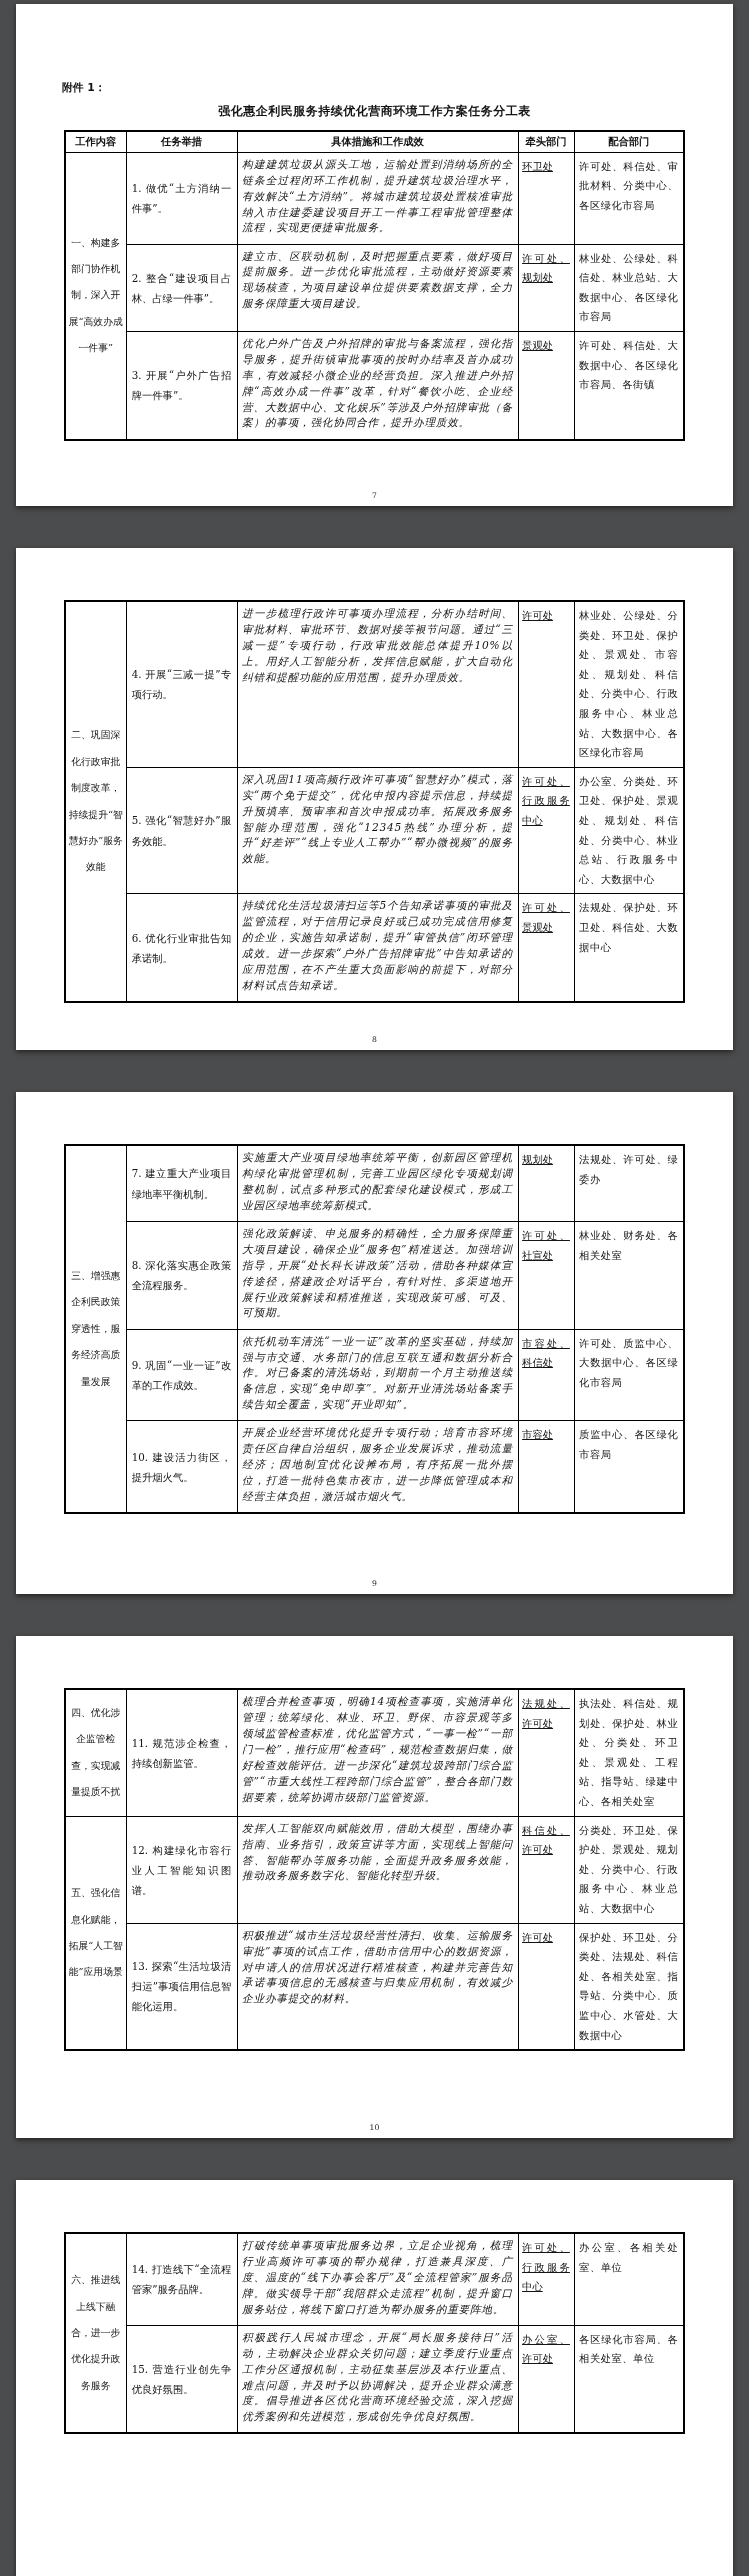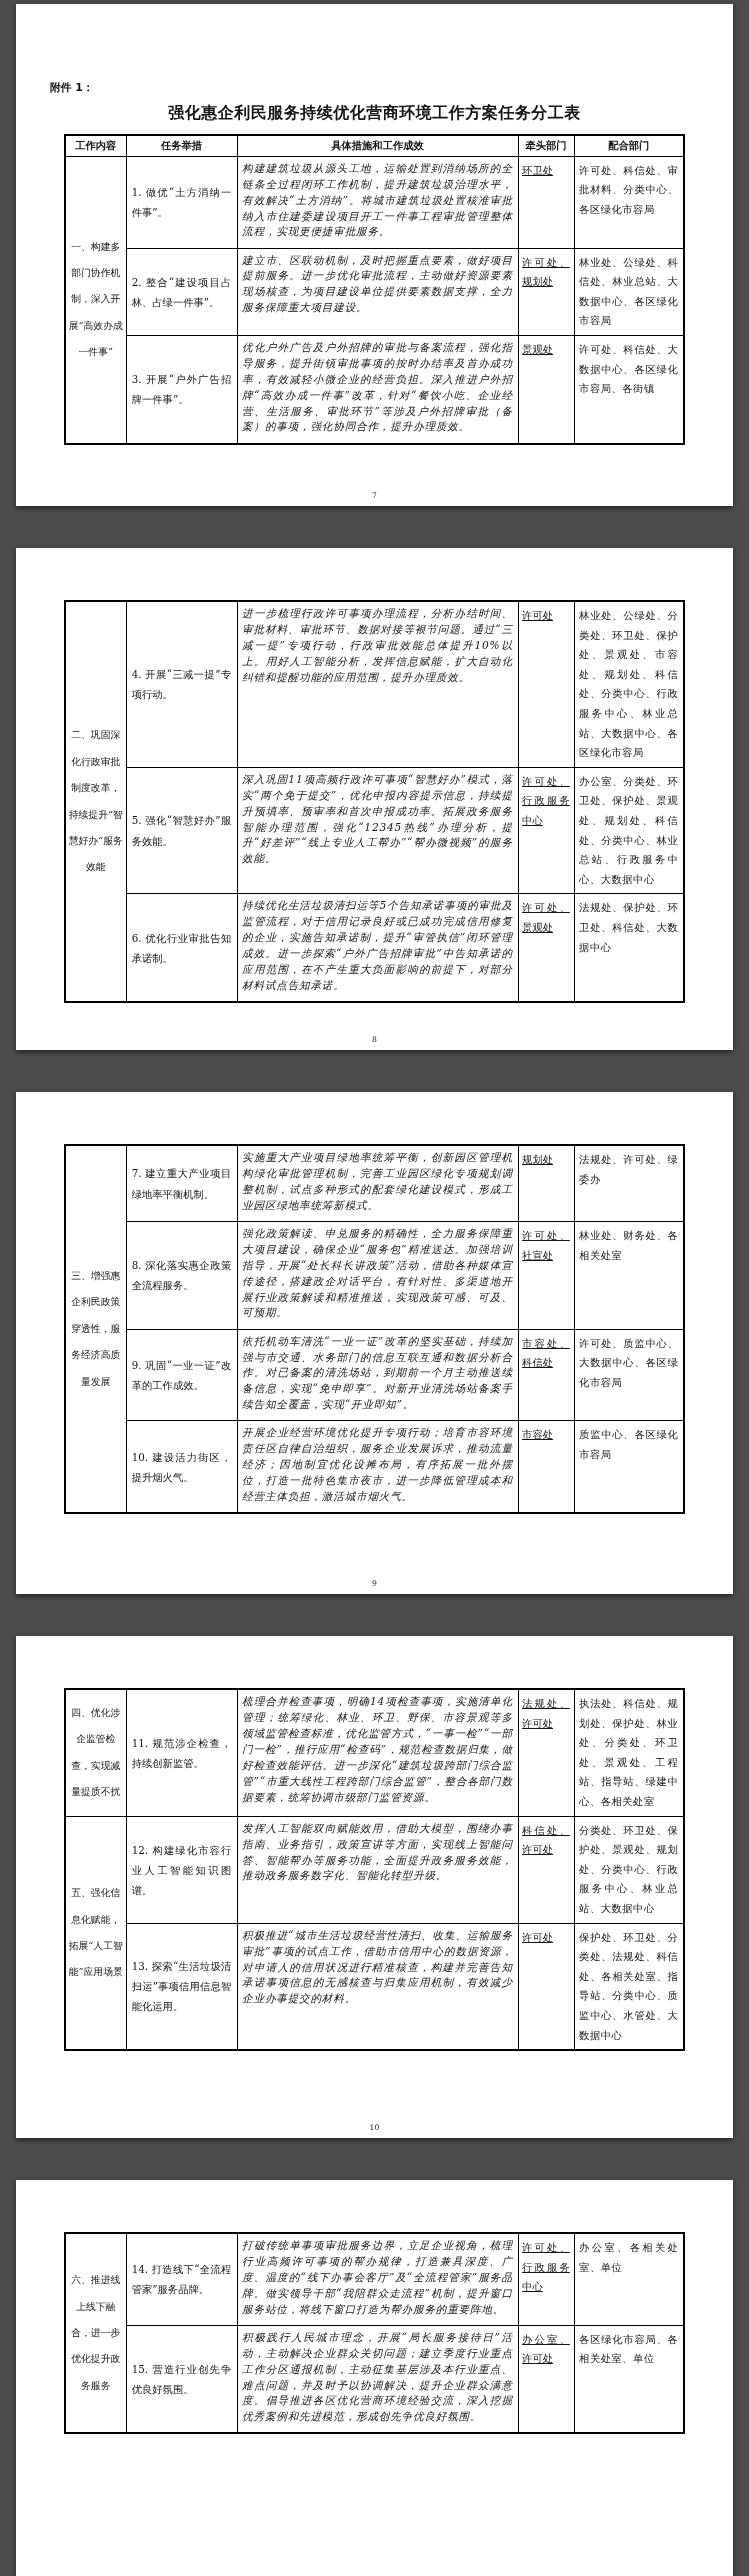--- a/index.html
+++ b/index.html
@@ -19,30 +19,30 @@
     background: #ffffff;
     box-shadow: 0 1.5px 5.2px rgba(0,0,0,0.55);
     position: relative;
     box-sizing: border-box;
     overflow: hidden;
   }
   .page-first { height: 502px; padding-top: 77px; }
   .page-mid   { height: 502px; padding-top: 52px; }
   .page-last  { height: 439px; padding-top: 52px; margin-bottom: 0; }
   .attachment-label {
-    margin-left: 34px;
+    margin-left: 46px;
     font-family: "DejaVu Sans", "Liberation Sans", sans-serif;
     font-weight: 600;
     font-size: 10.8px;
   }
   .doc-title {
     text-align: center;
     font-family: Liberation Sans, sans-serif;
     font-weight: 700;
-    font-size: 16px;
+    font-size: 12px;
     margin: 8.2px 0 9.3px 0;
     letter-spacing: 0.5px;
   }
   table.work-table {
     border-collapse: collapse;
     table-layout: fixed;
     margin: 0 auto;
     border: 2.1px solid #000;
     background: #fff;
   }
@@ -146,21 +146,21 @@
             <td class="c5">许可处、科信处、审批材料、分类中心、各区绿化市容局</td>
           </tr>
           <tr>
             <td class="c2">2. 整合“建设项目占林、占绿一件事”。</td>
             <td class="c3">建立市、区联动机制，及时把握重点要素，做好项目提前服务。进一步优化审批流程，主动做好资源要素现场核查，为项目建设单位提供要素数据支撑，全力服务保障重大项目建设。</td>
             <td class="c4">许可处、规划处</td>
             <td class="c5">林业处、公绿处、科信处、林业总站、大数据中心、各区绿化市容局</td>
           </tr>
           <tr>
             <td class="c2">3. 开展“户外广告招牌一件事”。</td>
-            <td class="c3">优化户外广告及户外招牌的审批与备案流程，强化指导服务，提升街镇审批事项的按时办结率及首办成功率，有效减轻小微企业的经营负担。深入推进户外招牌“高效办成一件事”改革，针对“餐饮小吃、企业经营、生活服务、审批环节”等涉及户外招牌审批（备案）的事项，强化协同合作，提升办理质效。</td>
+            <td class="c3">优化户外广告及户外招牌的审批与备案流程，强化指导服务，提升街镇审批事项的按时办结率及首办成功率，有效减轻小微企业的经营负担。深入推进户外招牌“高效办成一件事”改革，针对“餐饮小吃、企业经营、大数据中心、文化娱乐”等涉及户外招牌审批（备案）的事项，强化协同合作，提升办理质效。</td>
             <td class="c4">景观处</td>
             <td class="c5">许可处、科信处、大数据中心、各区绿化市容局、各街镇</td>
           </tr>
         </tbody>
       </table>
       <div class="page-number">7</div>
     </div>
     <div class="page page-mid">
       <table class="work-table">
         <colgroup>

